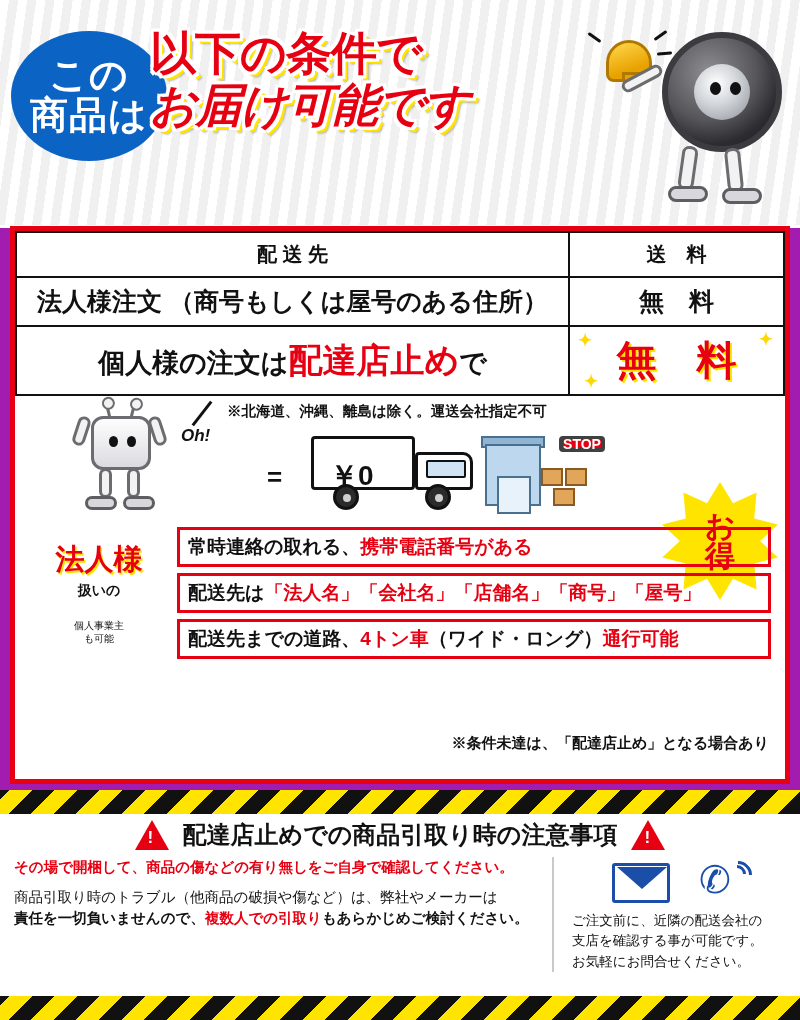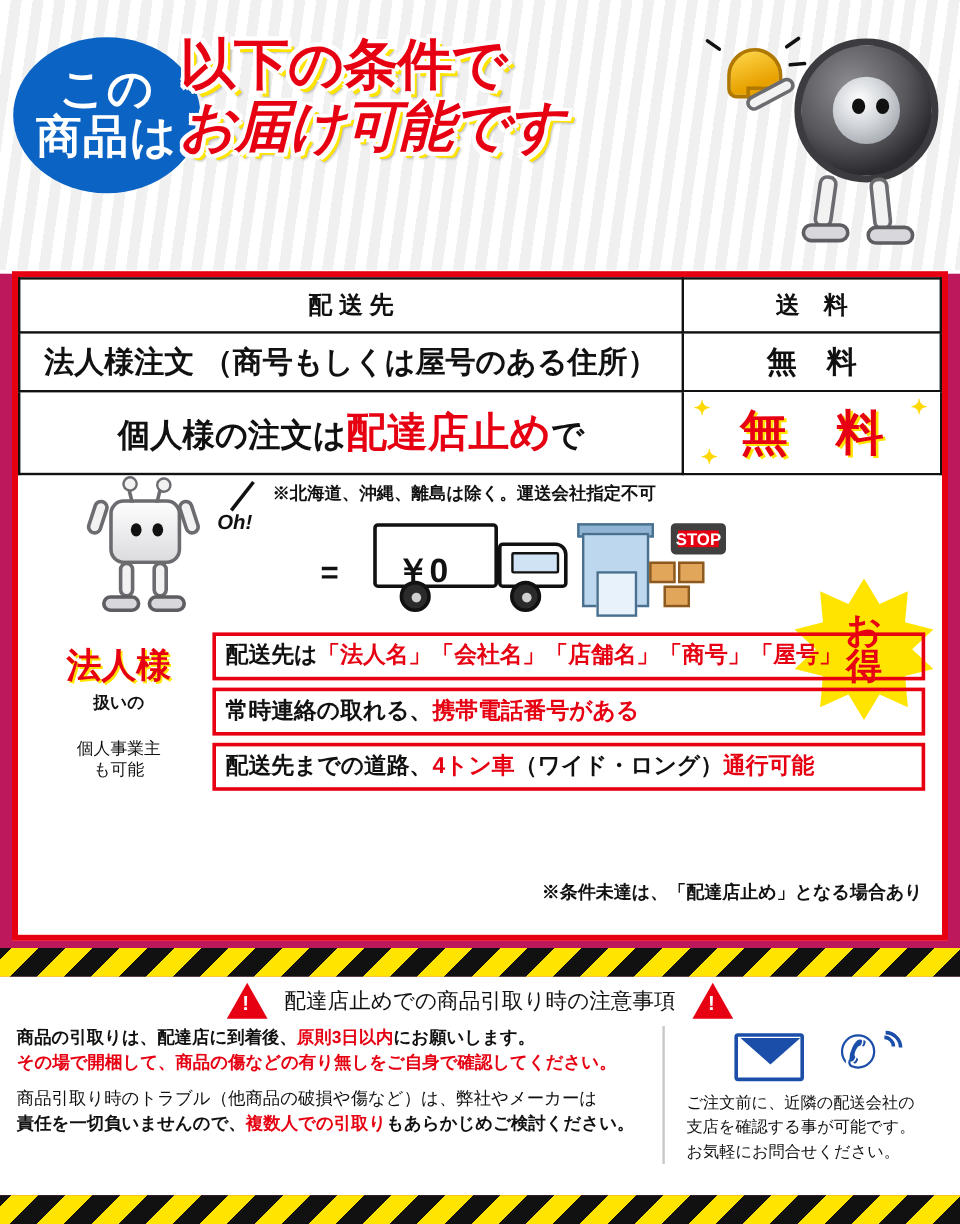--- a/index.html
+++ b/index.html
@@ -5,21 +5,21 @@
   * { box-sizing: border-box; margin: 0; padding: 0; }
   html, body {
     width: 800px; height: 1020px;
     font-family: "Liberation Sans", sans-serif;
     background: #ffffff;
     overflow: hidden;
   }
   .page {
     position: relative;
     width: 800px; height: 1020px;
-    background: #be185d;
+    background: #a21caf;
     overflow: hidden;
   }
 
   
   .hero {
     position: relative;
     width: 800px; height: 228px;
     background:
       repeating-linear-gradient(
         98deg,
@@ -252,22 +252,22 @@
   }
   .box-stack { position: absolute; left: 56px; top: 32px; width: 48px; height: 40px; }
   .pbox {
     position: absolute; background: #e2a65a; border: 2px solid #8a5a20;
   }
   .pbox.b1 { left: 0; top: 0; width: 22px; height: 18px; }
   .pbox.b2 { left: 24px; top: 0; width: 22px; height: 18px; }
   .pbox.b3 { left: 12px; top: 20px; width: 22px; height: 18px; }
   .stop-sign {
     position: absolute; left: 74px; top: 0;
-    width: 46px; height: 26px; background: #e60012;
-    border: 6px solid #404040; border-radius: 4px;
+    width: 46px; height: 16px; background: #e60012;
+    border: 4px solid #404040; border-radius: 4px;
     color: #fff; font-weight: bold; font-size: 14px;
     display: flex; align-items: center; justify-content: center;
   }
 
   
   .otoku {
     position: absolute; right: 6px; top: 86px;
     width: 118px; height: 118px;
   }
   .sakura {
@@ -292,21 +292,21 @@
     display: flex; gap: 8px;
   }
   .cond-left {
     width: 140px;
     display: flex; flex-direction: column; align-items: center; justify-content: center;
     text-align: center;
   }
   .cl-1 { color: #e60012; font-weight: bold; font-size: 29px; text-shadow: 1.5px 1.5px 0 #ffe400; }
   .cl-2 { color: #111; font-weight: bold; font-size: 14px; margin-top: 2px; }
   .cl-3 { color: #e60012; font-weight: bold; font-size: 33px; letter-spacing: 2px; text-shadow: 1.5px 1.5px 0 #ffe400; }
-  .cl-4 { color: #111; font-size: 14px; margin-top: 20px; line-height: 1.25; }
+  .cl-4 { color: #111; font-size: 10px; margin-top: 20px; line-height: 1.25; }
   .cond-right { flex: 1; display: flex; flex-direction: column; gap: 6px; }
   .cond-item {
     border: 3px solid #e60012;
     padding: 6px 8px;
     font-size: 19px; font-weight: bold; color: #111;
     line-height: 1.15;
   }
   .cond-item .r { color: #e60012; }
   .cond-foot {
     position: absolute; left: 14px; right: 16px; top: 503px;
@@ -341,21 +341,21 @@
     border-left: 17px solid transparent;
     border-right: 17px solid transparent;
     border-bottom: 30px solid #e60012;
     position: relative;
   }
   .warn-tri::after {
     content: "!";
     position: absolute; left: -4px; top: 8px;
     color: #ffffff; font-weight: bold; font-size: 17px;
   }
-  .caution-title { font-size: 18px; font-weight: normal; color: #111; }
+  .caution-title { font-size: 24px; font-weight: bold; color: #111; }
   .caution-body {
     position: relative; margin-top: 6px; padding: 0 14px;
     display: flex; gap: 10px;
   }
   .cb-left { flex: 1; }
   .cb-left p { font-size: 14.5px; line-height: 1.45; color: #111; }
   .cb-left p.b { font-weight: bold; }
   .cb-left .red { color: #e60012; }
   .cb-left .gap { height: 9px; }
   .divider {
@@ -500,24 +500,24 @@
 
     <div class="cond">
       <div class="cond-left">
         <div class="cl-1">法人様</div>
         <div class="cl-2">扱いの</div>
         <div class="cl-4">個人事業主<br>も可能</div>
       </div>
 
       <div class="cond-right">
         <div class="cond-item">
+          <span>常時連絡の取れる、</span><span class="r">携帯電話番号がある</span>
+        </div>
+        <div class="cond-item">
           <span>配送先は</span><span class="r">「法人名」「会社名」「店舗名」「商号」「屋号」</span>
-        </div>
-        <div class="cond-item">
-          <span>常時連絡の取れる、</span><span class="r">携帯電話番号がある</span>
         </div>
         <div class="cond-item">
           <span>配送先までの道路、</span><span class="r">4トン車</span><span>（ワイド・ロング）</span><span class="r">通行可能</span>
         </div>
       </div>
     </div>
 
     <div class="cond-foot">※条件未達は、「配達店止め」となる場合あり</div>
   </div>
 
@@ -525,21 +525,20 @@
 
   <div class="caution">
     <div class="caution-head">
       <div class="warn-tri"></div>
       <div class="caution-title">配達店止めでの商品引取り時の注意事項</div>
       <div class="warn-tri"></div>
     </div>
 
     <div class="caution-body">
       <div class="cb-left">
-        <p class="b">商品の引取りは、配達店に到着後、<span class="red">原則3日以内</span>にお願いします。</p>
         <p class="b red">その場で開梱して、商品の傷などの有り無しをご自身で確認してください。</p>
         <div class="gap"></div>
         <p>商品引取り時のトラブル（他商品の破損や傷など）は、弊社やメーカーは</p>
         <p class="b">責任を一切負いませんので、<span class="red">複数人での引取り</span>もあらかじめご検討ください。</p>
       </div>
 
       <div class="divider"></div>
 
       <div class="cb-right">
         <div class="icon-row">

